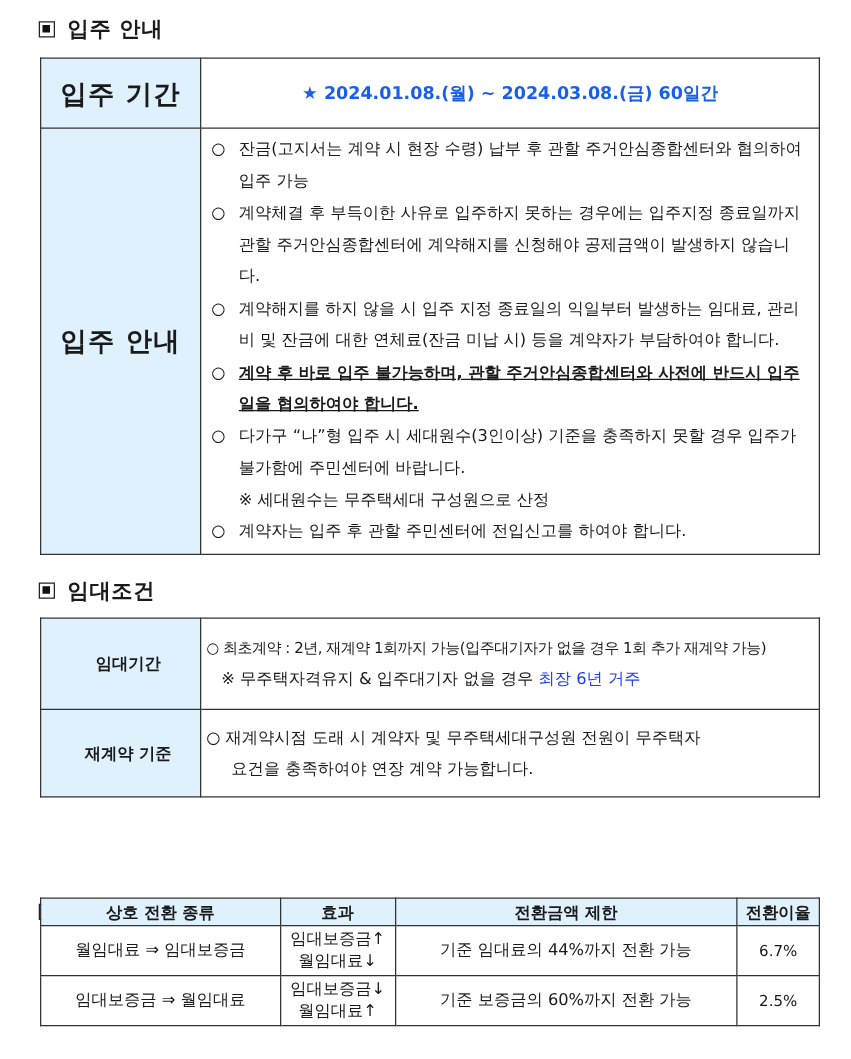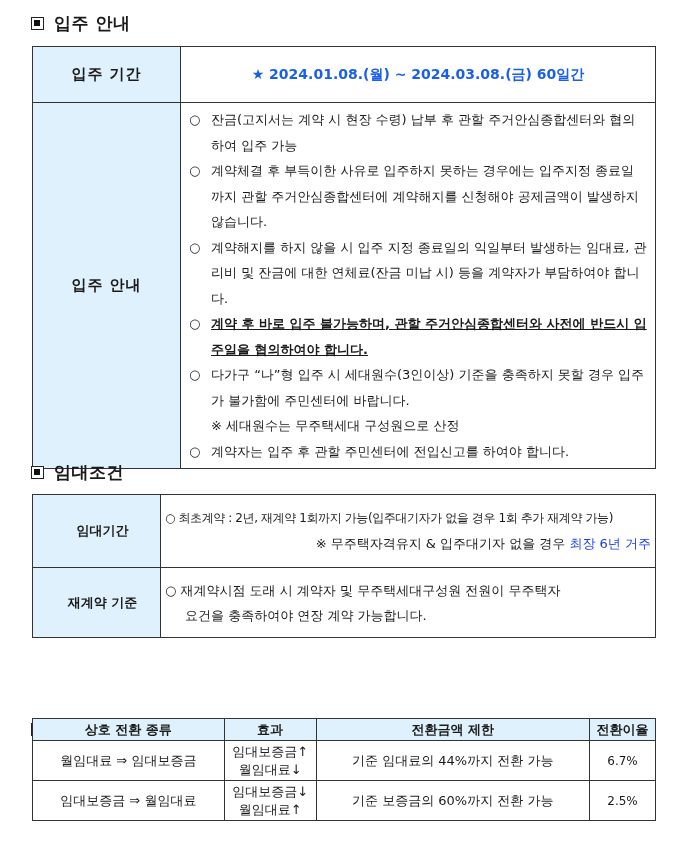--- a/index.html
+++ b/index.html
@@ -40,21 +40,21 @@
     table { border-collapse: collapse; position: absolute; }
     td, th { border: 1px solid #333; }
     .head-cell {
       background: #dff1fc;
       font-weight: bold;
       text-align: center;
       vertical-align: middle;
     }
     
     #t1 { left: 32px; top: 46px; width: 624px; }
-    #t1 .head-cell { width: 148px; font-size: 15px; letter-spacing: 1px; }
+    #t1 .head-cell { width: 128px; font-size: 21px; letter-spacing: 1px; }
     #t1 .period {
       height: 56px;
       text-align: center;
       color: #1a5fe8;
       font-weight: bold;
       font-size: 14px;
     }
     .guide-cell { padding: 4px 8px 4px 8px; font-size: 13px; line-height: 25.5px; }
     .item { position: relative; padding-left: 22px; }
     .item .bullet { position: absolute; left: 0; top: 0; font-size: 13px; }
@@ -132,21 +132,21 @@
   <span class="sq-icon"></span>
   <span>임대조건</span>
 </div>
 
 <table id="t2">
   <tbody>
       <tr class="row1">
     <td class="head-cell">임대기간</td>
     <td class="c">
       <div class="small">○ 최초계약 : 2년, 재계약 1회까지 가능(입주대기자가 없을 경우 1회 추가 재계약 가능)</div>
-      <div style="padding-left:12px;text-align:right;">
+      <div style="padding-left:12px;">
         <span>※ 무주택자격유지 &amp; 입주대기자 없을 경우 </span><span class="blue">최장 6년 거주</span>
       </div>
     </td>
   </tr>
   <tr class="row2">
     <td class="head-cell">재계약 기준</td>
     <td class="c">
       <div>○ 재계약시점 도래 시 계약자 및 무주택세대구성원 전원이 무주택자</div>
       <div style="padding-left:20px;">요건을 충족하여야 연장 계약 가능합니다.</div>
     </td>

